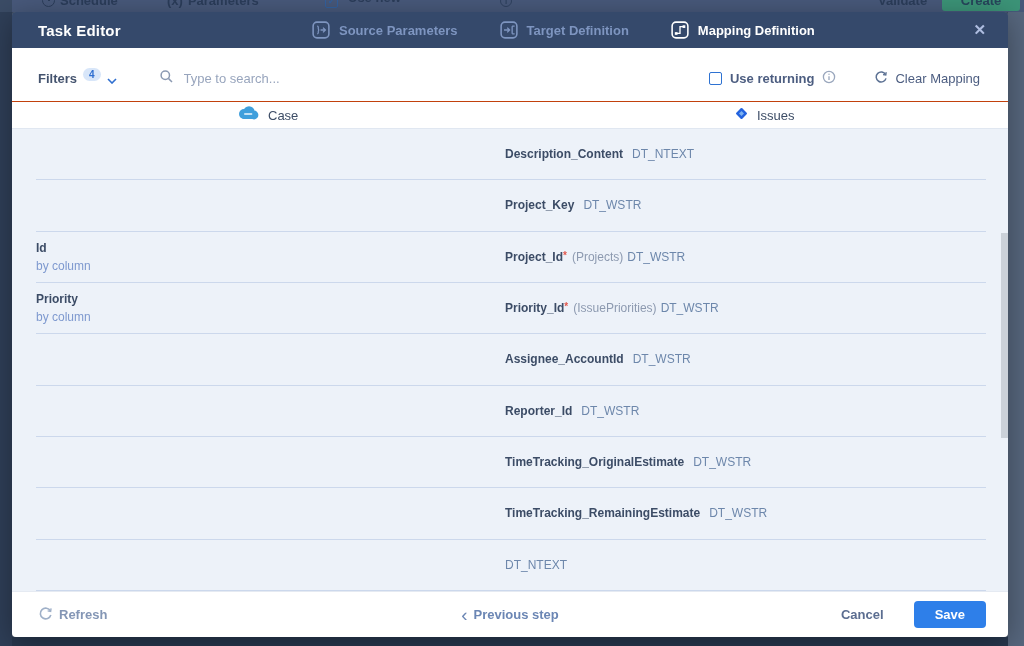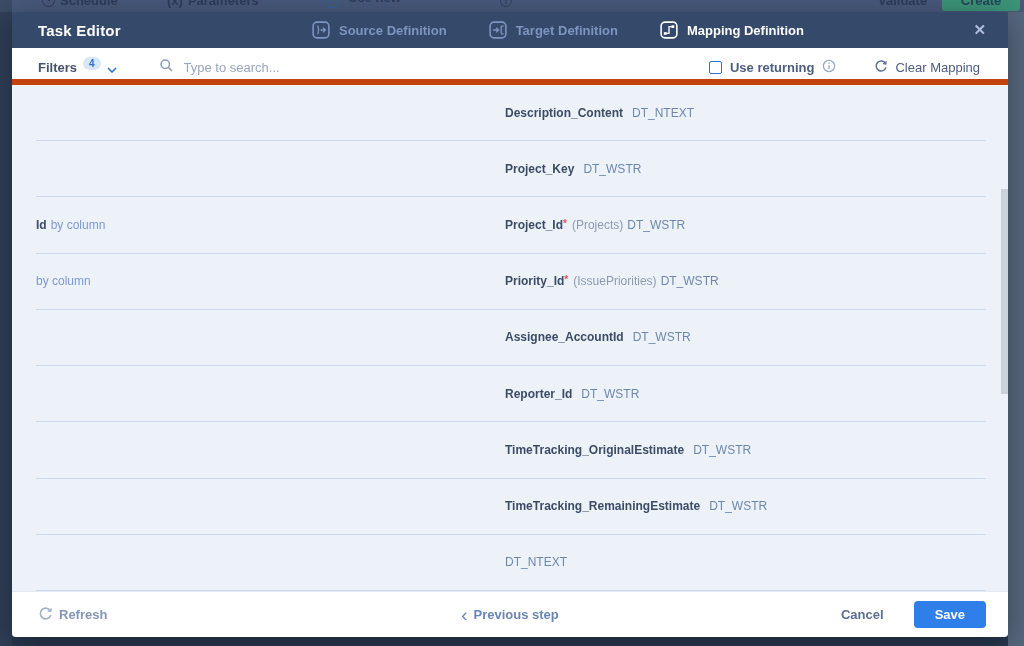--- a/index.html
+++ b/index.html
@@ -34,21 +34,21 @@
     padding:0 22px 0 26px; position:relative; flex:0 0 auto; }
   .mtitle { color:#ffffff; font-size:15px; font-weight:700; letter-spacing:.2px; }
   .tabs { position:absolute; left:300px; top:0; height:36px; display:flex; align-items:center; gap:42px; }
   .tab { display:flex; align-items:center; gap:9px; color:#7e95c0; font-size:13px;
     font-weight:700; cursor:pointer; white-space:nowrap; }
   .tab.active { color:#ffffff; }
   .tab-icon { width:18px; height:18px; display:flex; }
   .mclose { margin-left:auto; color:#aebde0; font-size:15px; font-weight:700; cursor:pointer; }
 
   
-  .fbar { height:37px; background:#fff; border-bottom:6px solid #c2410c;
+  .fbar { height:54px; background:#fff; border-bottom:1px solid #c2410c;
     display:flex; align-items:center; padding:8px 28px 0 26px; flex:0 0 auto; }
   .filters { display:flex; align-items:center; gap:6px; cursor:pointer; }
   .filters-label { font-size:13px; font-weight:700; color:#44536e; }
   .filters-badge { background:#d8e6f9; color:#2f6fd0; font-size:10px; font-weight:700;
     border-radius:9px; padding:1px 6px; position:relative; top:-4px; }
   .search { display:flex; align-items:center; gap:10px; margin-left:42px; flex:1; }
   .search-input { border:none; outline:none; font-size:13px; color:#44536e; width:300px;
     font-family:"Liberation Sans", sans-serif; background:transparent; }
   .search-input::placeholder { color:#98a5bd; }
   .use-returning { display:flex; align-items:center; gap:8px; cursor:pointer; }
@@ -62,21 +62,21 @@
   .colgroup { position:absolute; top:0; height:100%; display:flex; align-items:center; gap:8px; }
   .colgroup.case  { left:224px; }
   .colgroup.issues{ left:722px; }
   .collabel { font-size:13px; color:#3d4d66; }
 
   
   .content { flex:1 1 auto; background:#edf2f9; position:relative;
     display:grid; grid-template-rows:repeat(9,1fr); padding:0; }
   .mrow { margin:0 22px 0 24px; border-bottom:1px solid #ccd8ec; display:flex;
     align-items:center; cursor:pointer; }
-  .col-src { flex:0 0 469px; display:flex; flex-direction:row; gap:4px; }
+  .col-src { flex:0 0 469px; display:flex; flex-direction:column; gap:4px; }
   .col-tgt { flex:1; display:flex; flex-direction:row; gap:4px; }
   .fname { font-size:12px; font-weight:700; color:#3c4c66; }
   .fmode { font-size:12px; color:#7e99cf; }
   .fmode:empty, .fname:empty { display:none; }
   .ftype { font-size:12px; color:#6d87ab; }
   .req { color:#e2574c; font-size:10px; vertical-align:top; font-weight:700; }
   .ref { color:#8d9ab0; font-weight:400; font-size:12px; margin-left:5px; }
   .scroll-thumb { position:absolute; right:0; top:104px; width:7px; height:205px;
     background:#cbd1d9; cursor:pointer; }
 
@@ -131,21 +131,21 @@
     <span class="mtitle">Task Editor</span>
     <div class="tabs">
       <div class="tab">
         <span class="tab-icon">
           <svg viewBox="0 0 16 16" width="18" height="18" fill="none" stroke="currentColor">
             <rect x="1" y="1" width="14" height="14" rx="3.4" stroke-width="1.4"></rect>
             <path d="M4.6 4.6 C5.8 4.6 5.6 6 5.6 6.9 C5.6 7.6 6.1 8 6.5 8 C6.1 8 5.6 8.4 5.6 9.1 C5.6 10 5.8 11.4 4.6 11.4" stroke-width="1.1"></path>
             <path d="M7.6 8 H11.6 M9.8 5.9 L11.9 8 L9.8 10.1" stroke-width="1.2"></path>
           </svg>
         </span>
-        <span class="tab-label">Source Definition</span>
+        <span class="tab-label">Source Parameters</span>
       </div>
       <div class="tab">
         <span class="tab-icon">
           <svg viewBox="0 0 16 16" width="18" height="18" fill="none" stroke="currentColor">
             <rect x="1" y="1" width="14" height="14" rx="3.4" stroke-width="1.4"></rect>
             <path d="M3.6 8 H8.2 M6.4 5.9 L8.5 8 L6.4 10.1" stroke-width="1.2"></path>
             <path d="M10.8 4.6 V11.4 M10.8 4.6 H13 M10.8 11.4 H13" stroke-width="1.2"></path>
           </svg>
         </span>
         <span class="tab-label">Target Definition</span>
@@ -199,20 +199,45 @@
       <span>
         <svg viewBox="0 0 14 14" width="14" height="14" fill="none" stroke="#5d7294" stroke-width="1.5">
           <path d="M11.6 4.6 A5 5 0 1 0 12 8.4"></path>
             <path d="M12.2 2.2 L11.8 5 L9 4.6" stroke-width="1.3"></path>
         </svg>
       </span>
       <span>Clear Mapping</span>
     </div>
   </div>
 
+  <div class="colbar">
+    <div class="colgroup case">
+      <span>
+        <svg viewBox="0 0 24 16" width="24" height="16">
+          <g fill="#3f9fdc">
+            <circle cx="8" cy="9" r="5"></circle>
+              <circle cx="13" cy="6.8" r="5.6"></circle>
+              <circle cx="18" cy="10" r="4.4"></circle>
+            <rect x="5.5" y="8.5" width="14" height="5.5" rx="2.7"></rect>
+          </g>
+          <rect x="8" y="8.3" width="8.4" height="1.5" rx="0.75" fill="#ffffff" opacity="0.9"></rect>
+        </svg>
+      </span>
+      <span class="collabel">Case</span>
+    </div>
+    <div class="colgroup issues">
+      <span>
+        <svg viewBox="0 0 16 16" width="15" height="15">
+          <rect x="3.5" y="3.5" width="9" height="9" rx="1.2" transform="rotate(45 8 8)" fill="#2463de"></rect>
+          <rect x="6.1" y="6.1" width="3.8" height="3.8" transform="rotate(45 8 8)" fill="#7db2f2"></rect>
+        </svg>
+      </span>
+      <span class="collabel">Issues</span>
+    </div>
+  </div>
 
   <div class="content">
 
     <div class="mrow">
       <div class="col-src"></div>
       <div class="col-tgt">
           <div class="fname"><span>Description_Content</span><span class="req"></span><span class="ref"></span></div>
           <div class="ftype">DT_NTEXT</div>
         </div>
     </div>
@@ -231,20 +256,21 @@
           <div class="fmode">by column</div>
         </div>
       <div class="col-tgt">
           <div class="fname"><span>Project_Id</span><span class="req">*</span><span class="ref">(Projects)</span></div>
           <div class="ftype">DT_WSTR</div>
         </div>
     </div>
 
     <div class="mrow">
       <div class="col-src">
+          <div class="fname">Priority</div>
           <div class="fmode">by column</div>
         </div>
       <div class="col-tgt">
           <div class="fname"><span>Priority_Id</span><span class="req">*</span><span class="ref">(IssuePriorities)</span></div>
           <div class="ftype">DT_WSTR</div>
         </div>
     </div>
 
     <div class="mrow">
       <div class="col-src"></div>

